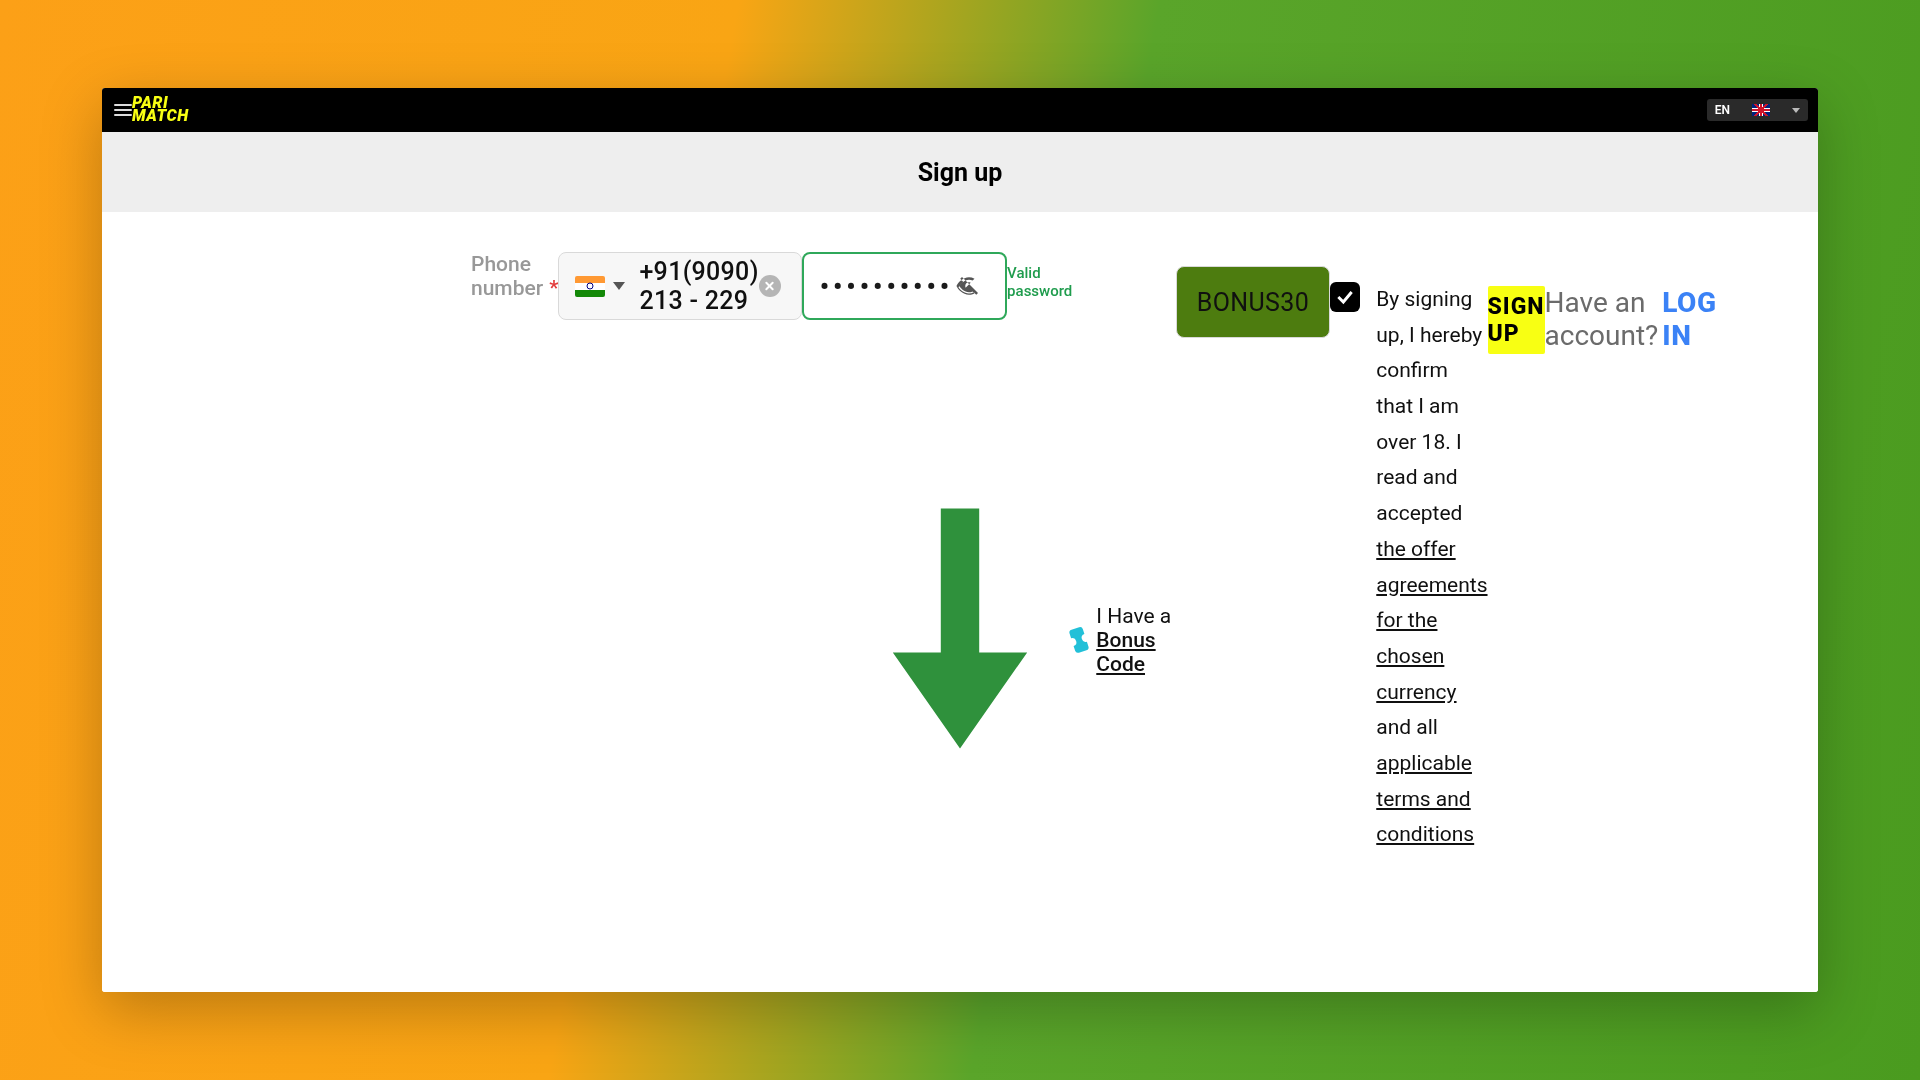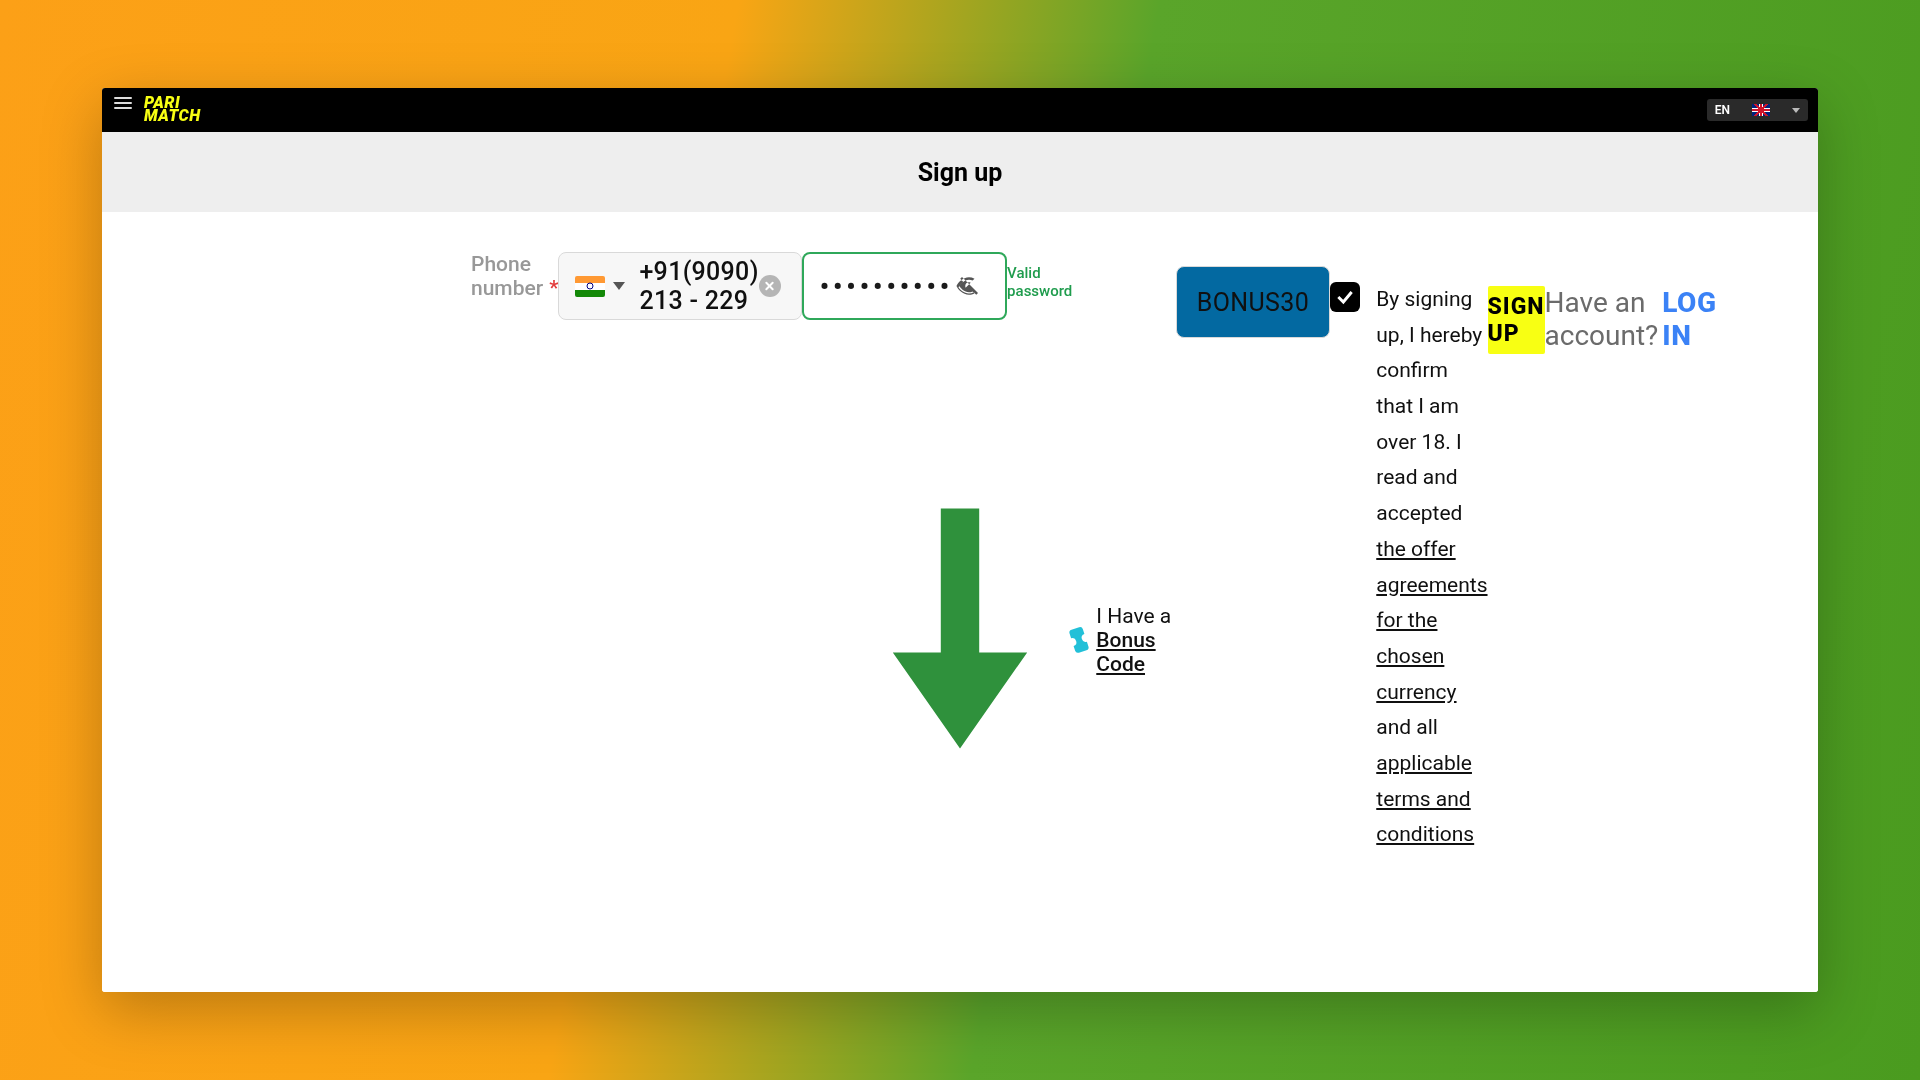--- a/index.html
+++ b/index.html
@@ -17,21 +17,21 @@
     box-shadow: 0 18px 60px rgba(0,0,0,0.25);
     overflow: hidden;
     display: flex; flex-direction: column;
     position: relative;
   }
   .top-bar {
     height: 44px; background: #000;
     display: flex; align-items: center; justify-content: space-between;
     padding: 0 10px 0 12px;
   }
-  .top-left { display: flex; align-items: flex-start; gap: 12px; }
+  .top-left { display: flex; align-items: center; gap: 0; }
   .menu-icon { display:flex; flex-direction:column; gap:3px; cursor:pointer; }
   .menu-icon span { width:18px; height:2px; background:#ddd; border-radius:1px; display:block; }
   .logo { display:flex; flex-direction:column; line-height:0.8; font-weight:900; font-style:italic; font-size:16px; letter-spacing:0.5px; color:#f8ff13; }
   .lang-btn {
     background:#2a2a2a; color:#fff; font-size:12px; font-weight:600;
     padding:4px 8px; border-radius:3px; display:flex; align-items:center; gap:22px;
     cursor:pointer;
   }
   .flag-uk {
     width:18px; height:12px;
@@ -92,21 +92,21 @@
   .eye-btn svg{width:30px;height:30px;fill:#555;}
   .valid-msg{ color:#1f9c4d; font-size:15px; font-weight:500; margin-top:12px;}
   .bonus-row{ display:flex; align-items:center; gap:10px; margin-top:36px; font-size:21px; color:#101010;}
   .ticket-icon{ width:34px;height:24px;background:#22c0d8;border-radius:3px;position:relative;transform:rotate(-18deg);}
   .ticket-icon::before,.ticket-icon::after{content:"";position:absolute;width:8px;height:8px;background:#fff;border-radius:50%;top:50%;transform:translateY(-50%);}
   .ticket-icon::before{left:-4px;}
   .ticket-icon::after{right:-4px;}
   .bonus-link{ text-decoration: underline; font-weight:500;}
   .bonus-input{
     margin-top:14px; height:72px; border:1px solid #d9d9d9; border-radius:8px;
-    background:#0369a1; display:flex; align-items:center; padding:0 20px;
+    background:#4d7c0f; display:flex; align-items:center; padding:0 20px;
     font-size:25px; color:#101010; letter-spacing:0.4px;
   }
   .terms-row{ display:flex; gap:16px; margin-top:30px; align-items:flex-start;}
   .checkbox{
     width:30px;height:30px;border-radius:6px;background:#000;
     display:flex;align-items:center;justify-content:center;cursor:pointer;flex-shrink:0;
   }
   .checkbox svg{width:20px;height:20px;stroke:#fff;stroke-width:3.5;fill:none;}
   .terms-text{ font-size:21px; color:#101010; line-height:1.7;}
   .terms-text .u{ text-decoration:underline;}

